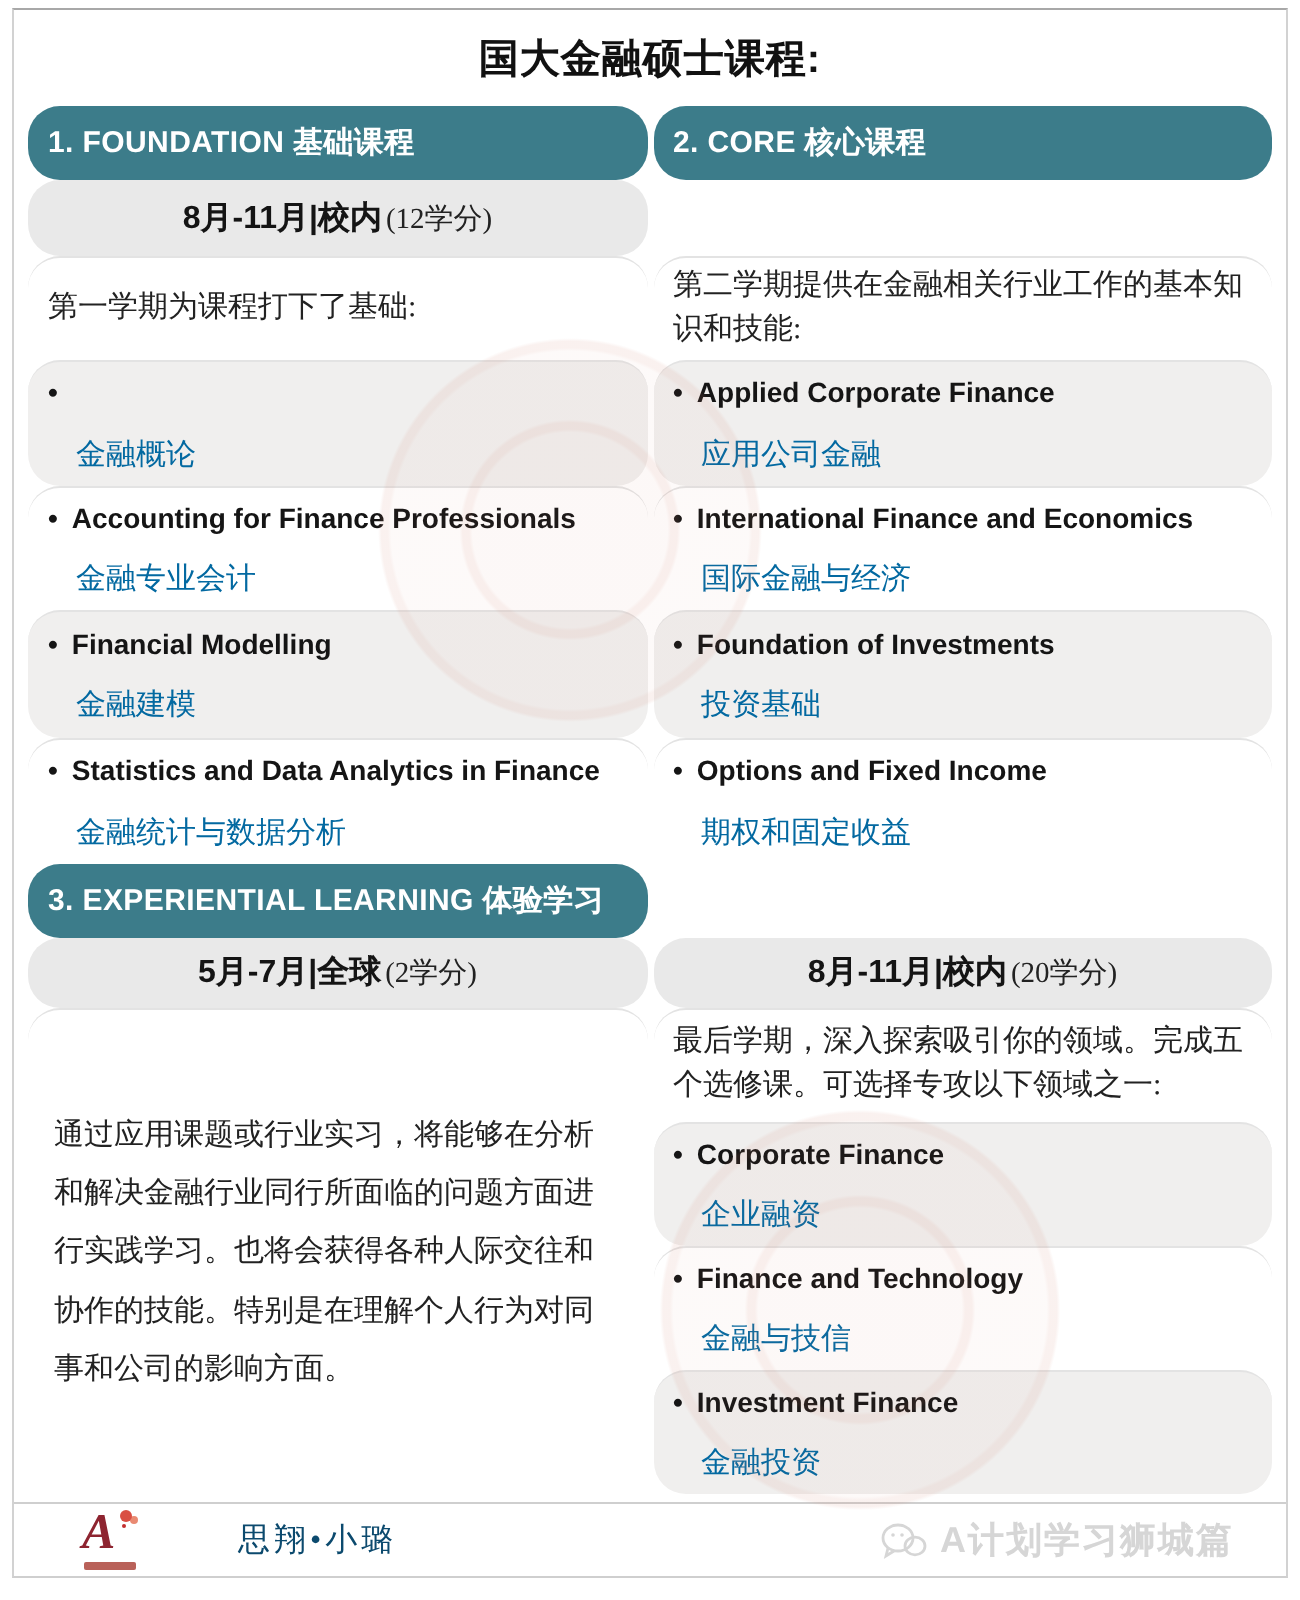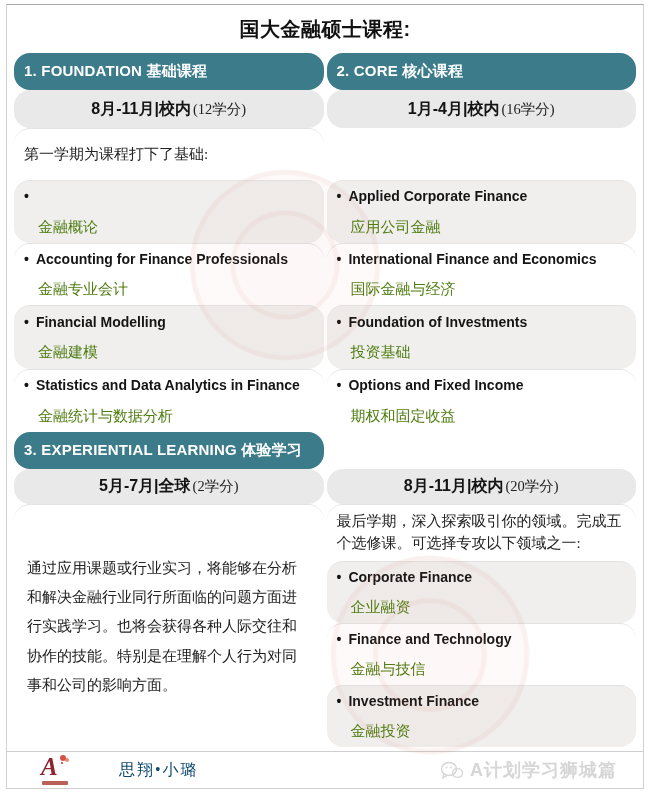--- a/index.html
+++ b/index.html
@@ -20,21 +20,21 @@
   .sub{background:#E9E9E9;align-items:center;flex-direction:row;justify-content:center;text-align:center;}
   .sub .sched{font-size:16px;font-weight:bold;color:#141414;}
   .sub .cred{font-size:14.5px;color:#222;font-family:"Liberation Serif",serif;margin-left:2px;}
   .intro{background:#fff;border-top:1px solid #e3e3e3;padding:4px 10px;
     font-family:"Liberation Serif",serif;font-size:15px;line-height:1.45;color:#222;}
   .course{padding:4px 8px 4px 10px;border-top:1px solid #e3e3e3;}
   .stripe{background:#F0EFEE;}
   .white{background:#fff;}
   .course .en{display:flex;gap:7px;font-weight:bold;font-size:14px;color:#151515;line-height:1.35;}
   .course .en .bullet{flex:0 0 auto;}
-  .course .zh{padding-left:14px;font-size:15px;color:#4d7c0f;margin-top:12px;}
+  .course .zh{padding-left:14px;font-size:15px;color:#0369a1;margin-top:12px;}
   .para{background:#fff;border-top:1px solid #e3e3e3;padding:0 13px;
     font-family:Liberation Sans, sans-serif;font-size:15px;line-height:1.95;color:#222;}
   .footer{flex:1 1 auto;border-top:1px solid #cfcfcf;margin-top:4px;display:flex;align-items:center;
     padding:0 26px 0 34px;justify-content:space-between;}
   .brand{display:flex;align-items:center;gap:44px;}
   .logo{position:relative;width:34px;height:32px;}
   .logo-a{font-family:"Liberation Serif",serif;font-style:italic;font-weight:bold;
     font-size:25px;color:#8e2430;line-height:1;position:absolute;left:0;top:0;}
   .flower{position:absolute;left:19px;top:1px;width:6px;height:6px;border-radius:50%;background:#d94f43;
     box-shadow:4px 2px 0 -1px #e98a72,-1px 5px 0 -2px #c22f2f;}
@@ -57,26 +57,23 @@
 
   <div class="table">
 
     <div class="cell c1 r1 teal">1. FOUNDATION 基础课程</div>
     <div class="cell c2 r1 teal">2. CORE 核心课程</div>
 
     <div class="cell c1 r2 sub">
       <span class="sched">8月-11月|校内</span>
         <span class="cred">(12学分)</span>
     </div>
-    <div class="cell c2 r2 sub">
-      <span class="sched">1月-4月|校内</span>
-        <span class="cred">(16学分)</span>
-    </div>
 
     <div class="cell c1 r3 intro">第一学期为课程打下了基础:</div>
+    <div class="cell c2 r3 intro">第二学期提供在金融相关行业工作的基本知识和技能:</div>
 
     <div class="cell c1 r4 course stripe">
       <div class="en">
           <span class="bullet">•</span>
         </div>
       <div class="zh">金融概论</div>
     </div>
     <div class="cell c1 r5 course white">
       <div class="en">
           <span class="bullet">•</span>

